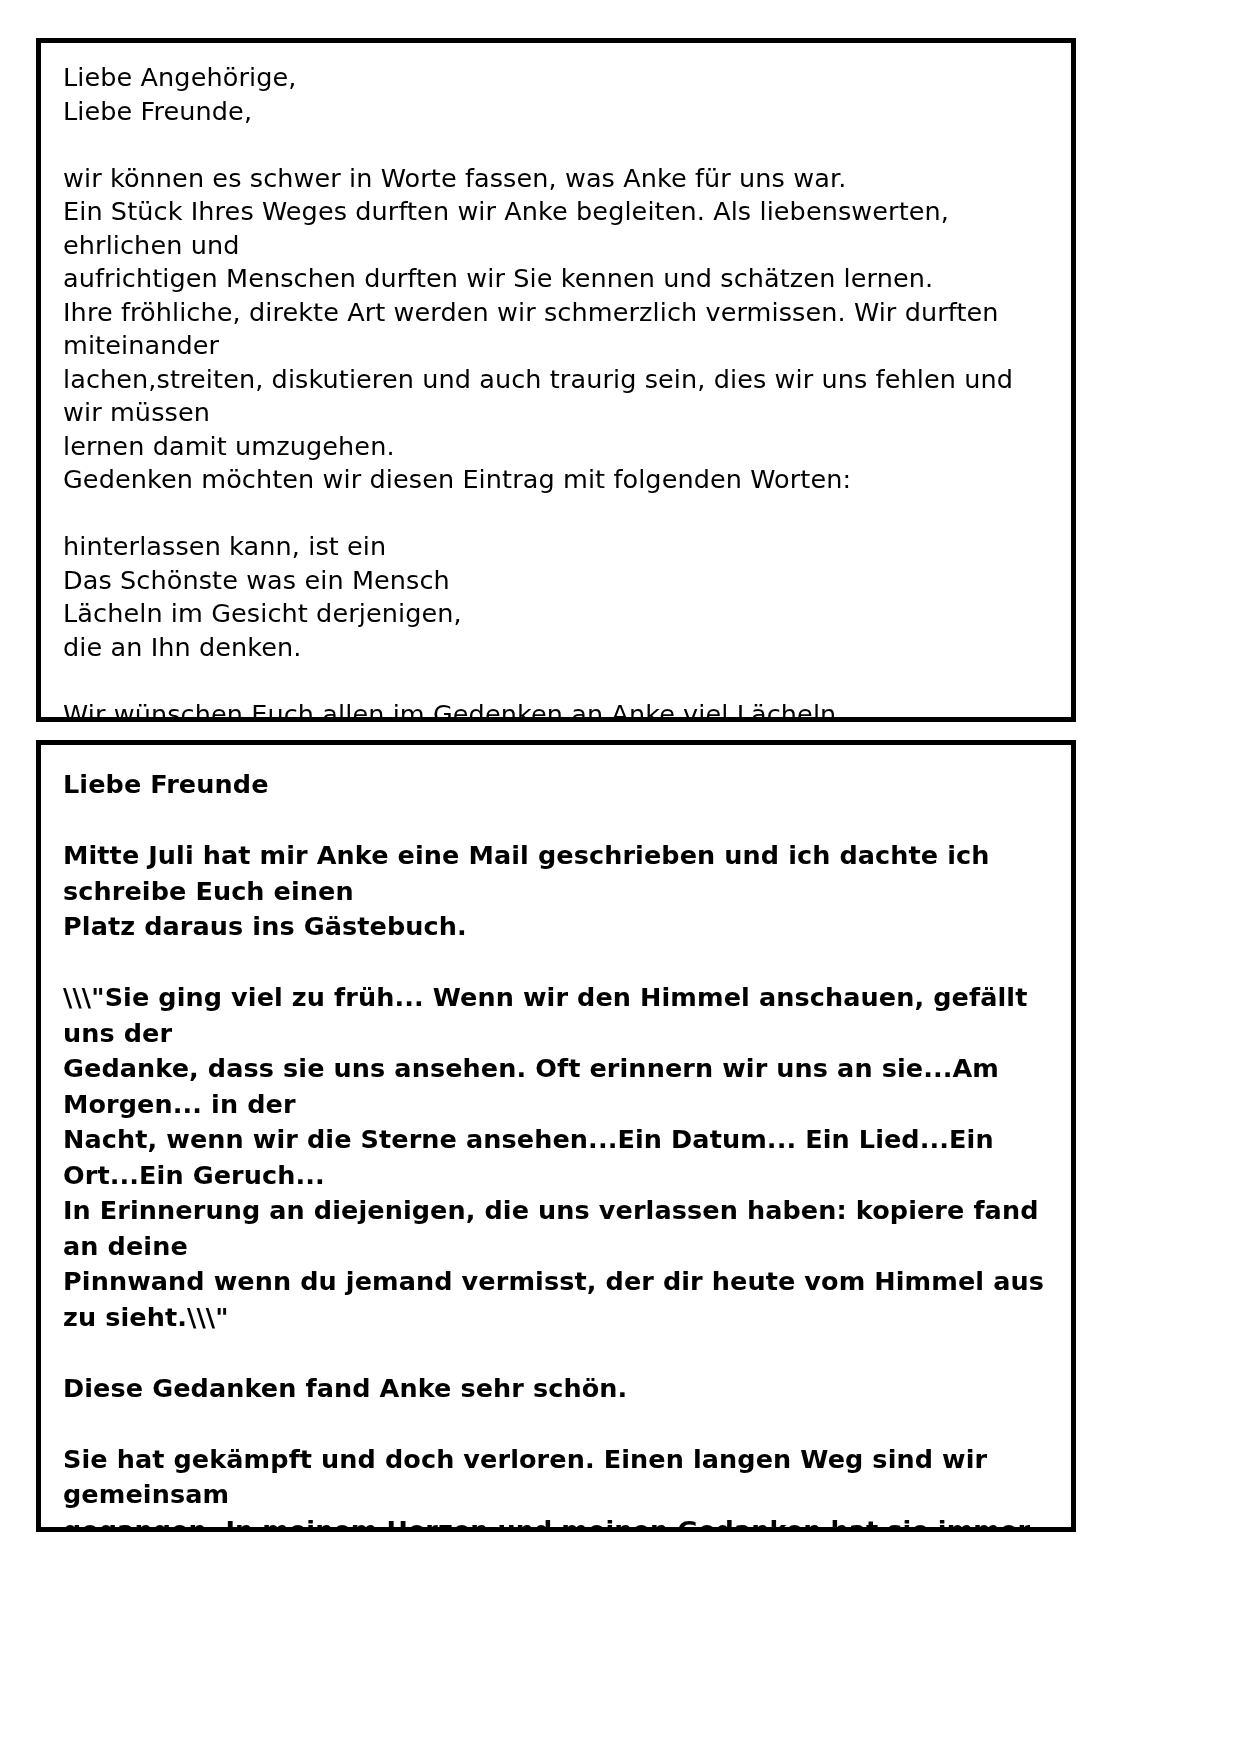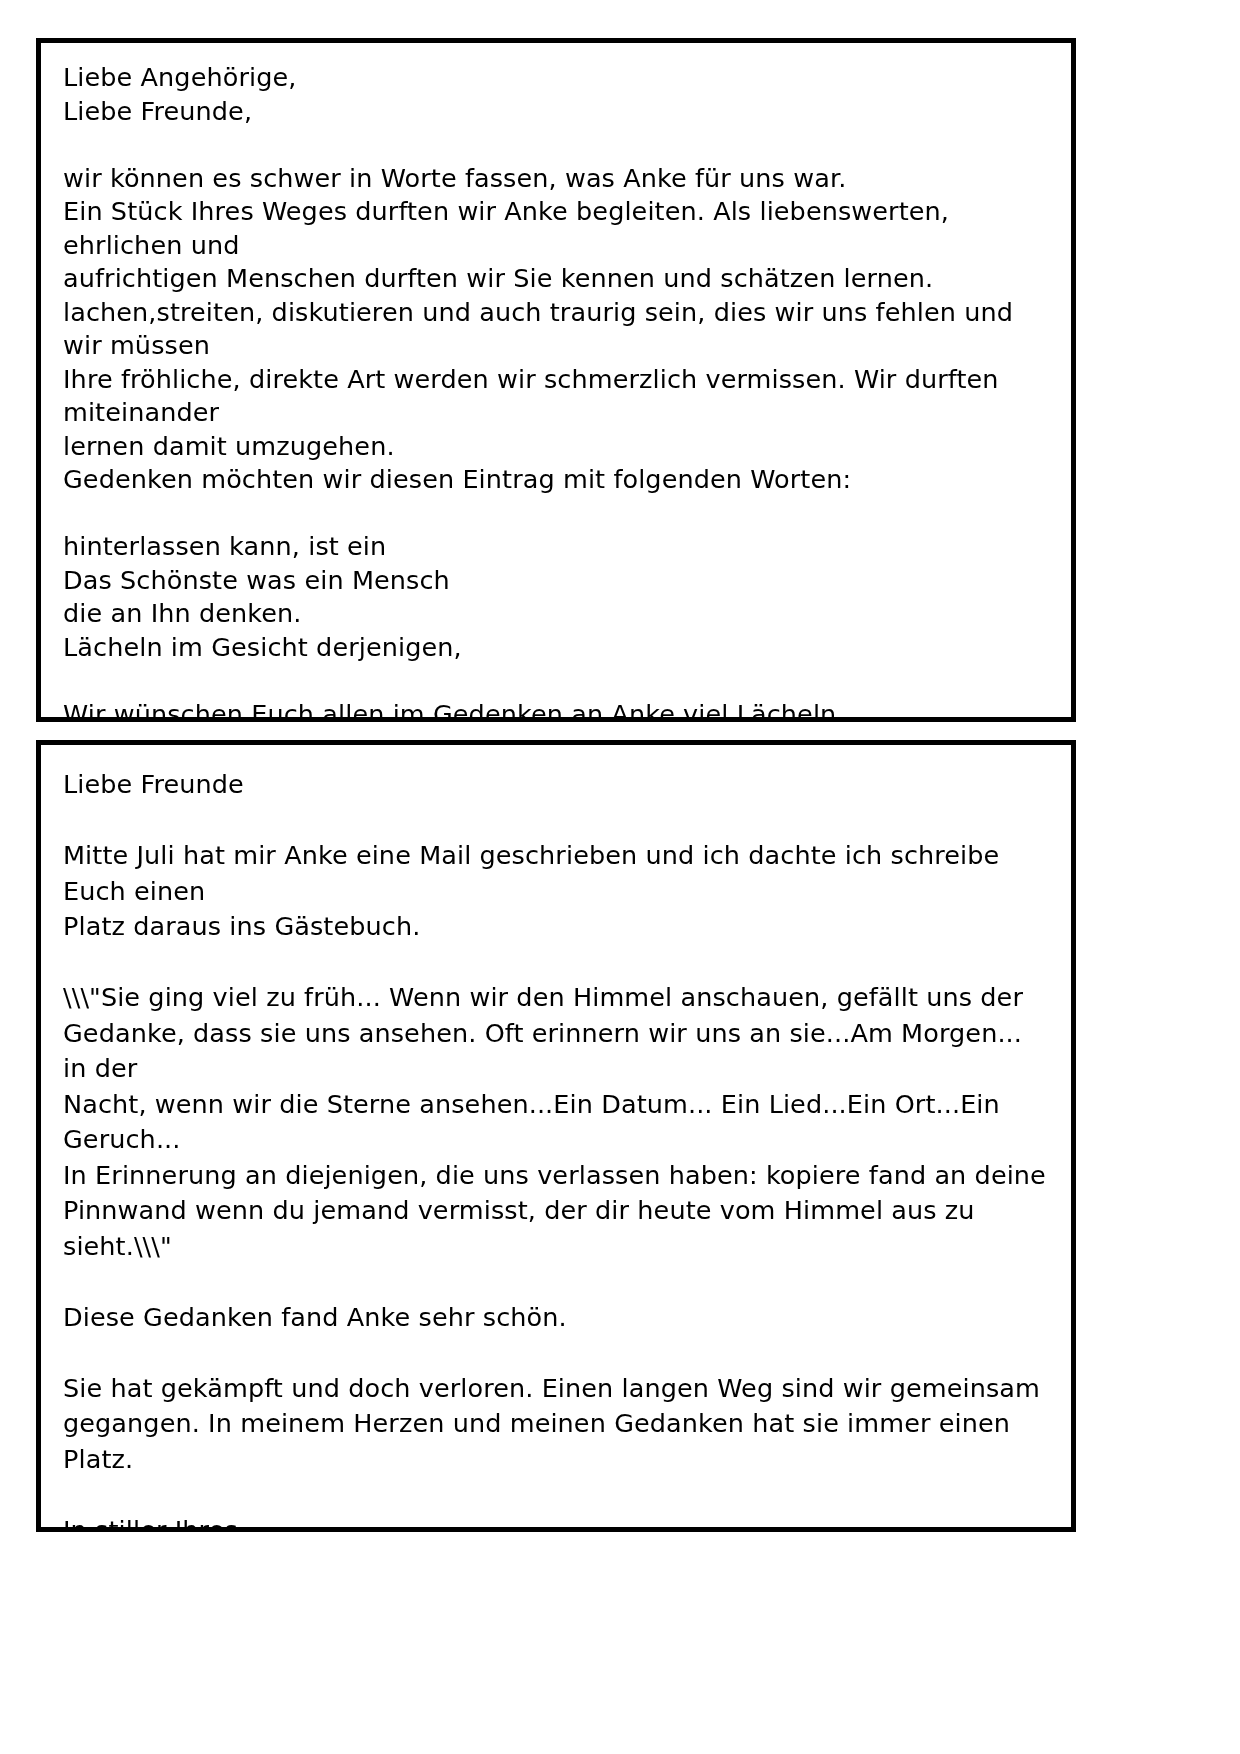--- a/index.html
+++ b/index.html
@@ -55,20 +55,21 @@
     letter-spacing: 0.1px;
   }
 
   .line.blank {
     height: 33.5px;
   }
 
   
   #entry-2 .entry-body {
     padding: 22px 22px 10px 22px;
+    font-weight: bold;
   }
   #entry-2 .line {
     font-size: 25.5px;
     line-height: 35.5px;
   }
   #entry-2 .line.blank {
     height: 35.5px;
   }
 </style>
 </head>
@@ -77,29 +78,29 @@
 <div class="page">
 
   <div class="entry" id="entry-1">
     <div class="entry-body">
         <div class="line">Liebe Angehörige,</div>
         <div class="line">Liebe Freunde,</div>
         <div class="line blank"></div>
         <div class="line">wir können es schwer in Worte fassen, was Anke für uns war.</div>
         <div class="line">Ein Stück Ihres Weges durften wir Anke begleiten. Als liebenswerten, ehrlichen und</div>
         <div class="line">aufrichtigen Menschen durften wir Sie kennen und schätzen lernen.</div>
+        <div class="line">Ihre fröhliche, direkte Art werden wir schmerzlich vermissen. Wir durften miteinander</div>
         <div class="line">lachen,streiten, diskutieren und auch traurig sein, dies wir uns fehlen und wir müssen</div>
-        <div class="line">Ihre fröhliche, direkte Art werden wir schmerzlich vermissen. Wir durften miteinander</div>
         <div class="line">lernen damit umzugehen.</div>
         <div class="line">Gedenken möchten wir diesen Eintrag mit folgenden Worten:</div>
         <div class="line blank"></div>
         <div class="line">hinterlassen kann, ist ein</div>
         <div class="line">Das Schönste was ein Mensch</div>
+        <div class="line">Lächeln im Gesicht derjenigen,</div>
         <div class="line">die an Ihn denken.</div>
-        <div class="line">Lächeln im Gesicht derjenigen,</div>
         <div class="line blank"></div>
         <div class="line">Wir wünschen Euch allen im Gedenken an Anke viel Lächeln.</div>
       </div>
   </div>
 
   <div class="entry" id="entry-2">
     <div class="entry-body">
         <div class="line">Liebe Freunde</div>
         <div class="line blank"></div>
         <div class="line">Mitte Juli hat mir Anke eine Mail geschrieben und ich dachte ich schreibe Euch einen</div>

